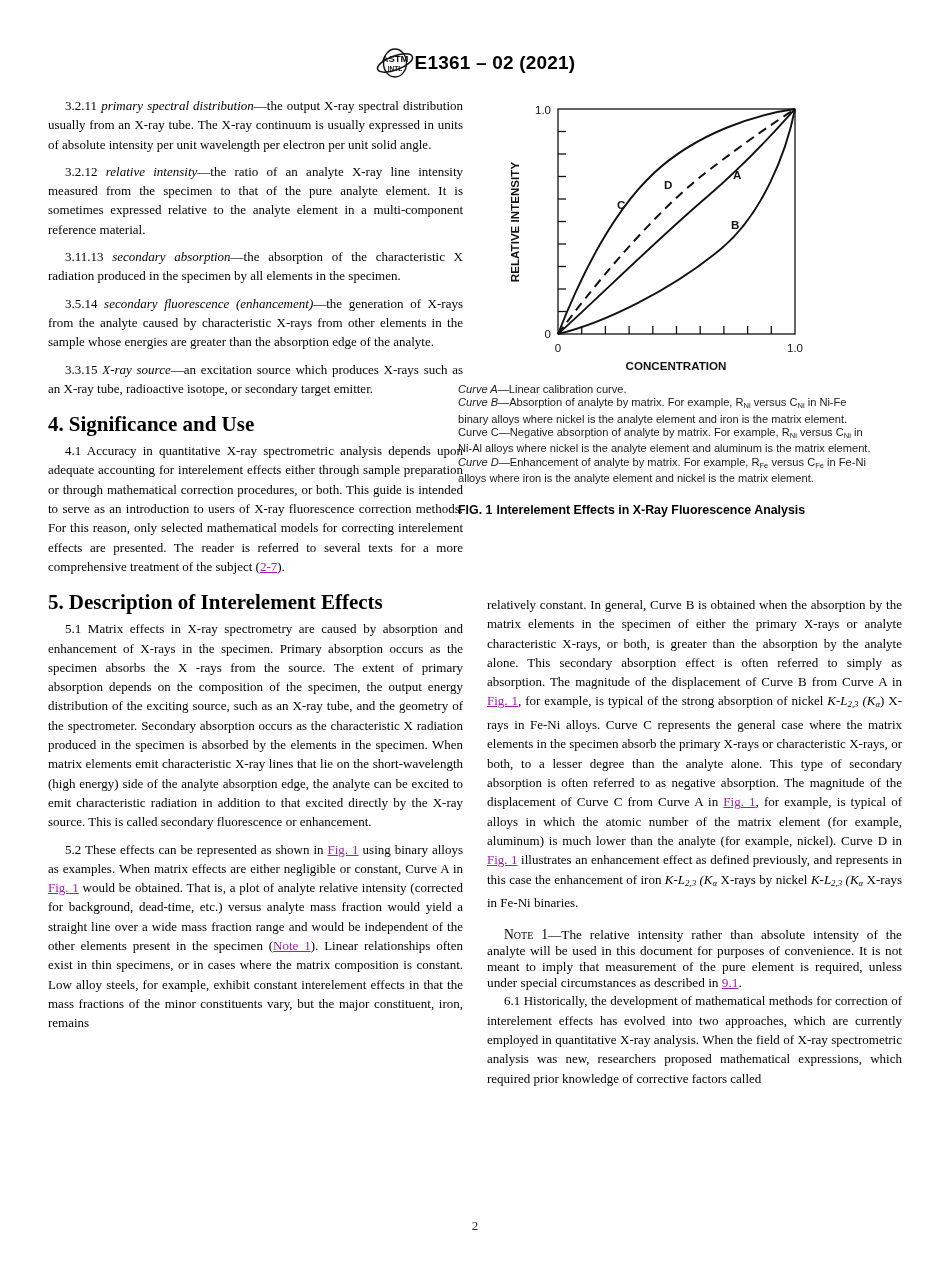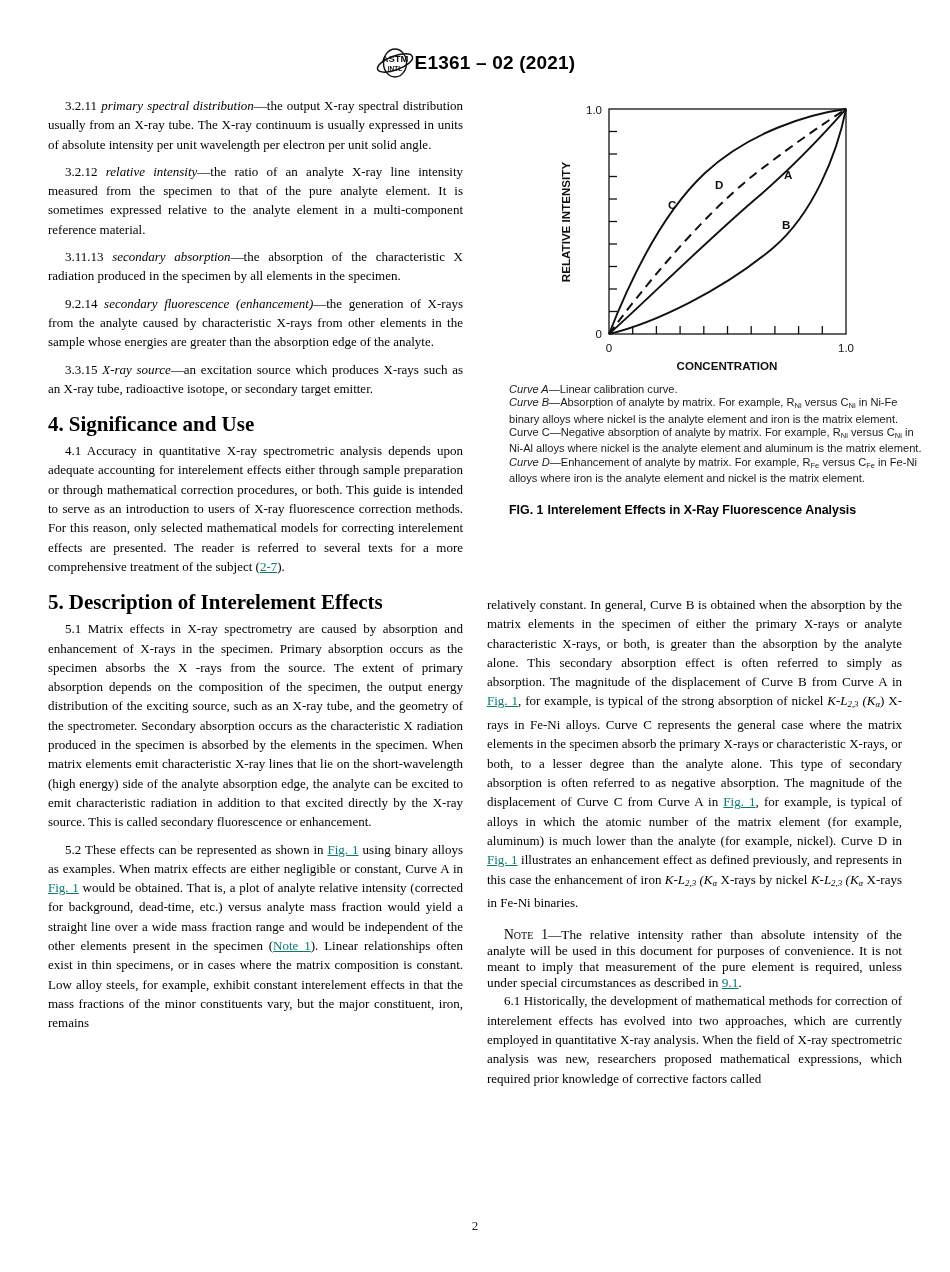--- a/index.html
+++ b/index.html
@@ -75,21 +75,21 @@
     font-size: 21px;
     line-height: 19px;
     font-weight: bold;
     margin: 17px 0 7px 0;
     text-indent: 0;
     text-align: left;
   }
   h3.section .num { margin-right: 5px; }
 
   .term { font-style: italic; }
-  .lnk { color: #0f766e; }
+  .lnk { color: #a21caf; }
   em { font-style: italic; }
   .smallcaps {
     font-variant: small-caps;
     font-size: 13.6px;
   }
 
   sub {
     font-size: 0.68em;
     vertical-align: -0.27em;
   }
@@ -98,21 +98,21 @@
     margin: 14px 0 0 0;
     font-size: 13.3px;
     line-height: 16.2px;
     text-align: justify;
     text-indent: 17px;
   }
 
   
   .figure {
     position: absolute;
-    left: 509px;
+    left: 458px;
     top: 96px;
     width: 415px;
   }
   .chart-wrap {
     position: relative;
     width: 415px;
     height: 285px;
   }
   .chart-svg { display: block; }
 
@@ -163,21 +163,21 @@
   </div>
 
   <div class="col-left">
 
     <p class="body"><span>3.2.11</span> <span class="term">primary spectral distribution</span><span>—the output X-ray spectral distribution usually from an X-ray tube. The X-ray continuum is usually expressed in units of absolute intensity per unit wavelength per electron per unit solid angle.</span></p>
 
     <p class="body"><span>3.2.12</span> <span class="term">relative intensity</span><span>—the ratio of an analyte X-ray line intensity measured from the specimen to that of the pure analyte element. It is sometimes expressed relative to the analyte element in a multi-component reference material.</span></p>
 
     <p class="body"><span>3.11.13</span> <span class="term">secondary absorption</span><span>—the absorption of the characteristic X radiation produced in the specimen by all elements in the specimen.</span></p>
 
-    <p class="body"><span>9.2.14</span> <span class="term">secondary fluorescence (enhancement)</span><span>—the generation of X-rays from the analyte caused by characteristic X-rays from other elements in the sample whose energies are greater than the absorption edge of the analyte.</span></p>
+    <p class="body"><span>3.5.14</span> <span class="term">secondary fluorescence (enhancement)</span><span>—the generation of X-rays from the analyte caused by characteristic X-rays from other elements in the sample whose energies are greater than the absorption edge of the analyte.</span></p>
 
     <p class="body"><span>3.3.15</span> <span class="term">X-ray source</span><span>—an excitation source which produces X-rays such as an X-ray tube, radioactive isotope, or secondary target emitter.</span></p>
 
     <h3 class="section"><span class="num">4.</span><span>Significance and Use</span></h3>
 
     <p class="body"><span>4.1</span> <span>Accuracy in quantitative X-ray spectrometric analysis depends upon adequate accounting for interelement effects either through sample preparation or through mathematical correction procedures, or both. This guide is intended to serve as an introduction to users of X-ray fluorescence correction methods. For this reason, only selected mathematical models for correcting interelement effects are presented. The reader is referred to several texts for a more comprehensive treatment of the subject (</span><a class="lnk" href="#">2-7</a><span>).</span></p>
 
     <h3 class="section"><span class="num">5.</span><span>Description of Interelement Effects</span></h3>
 
     <p class="body"><span>5.1</span> <span>Matrix effects in X-ray spectrometry are caused by absorption and enhancement of X-rays in the specimen. Primary absorption occurs as the specimen absorbs the X -rays from the source. The extent of primary absorption depends on the composition of the specimen, the output energy distribution of the exciting source, such as an X-ray tube, and the geometry of the spectrometer. Secondary absorption occurs as the characteristic X radiation produced in the specimen is absorbed by the elements in the specimen. When matrix elements emit characteristic X-ray lines that lie on the short-wavelength (high energy) side of the analyte absorption edge, the analyte can be excited to emit characteristic radiation in addition to that excited directly by the X-ray source. This is called secondary fluorescence or enhancement.</span></p>

